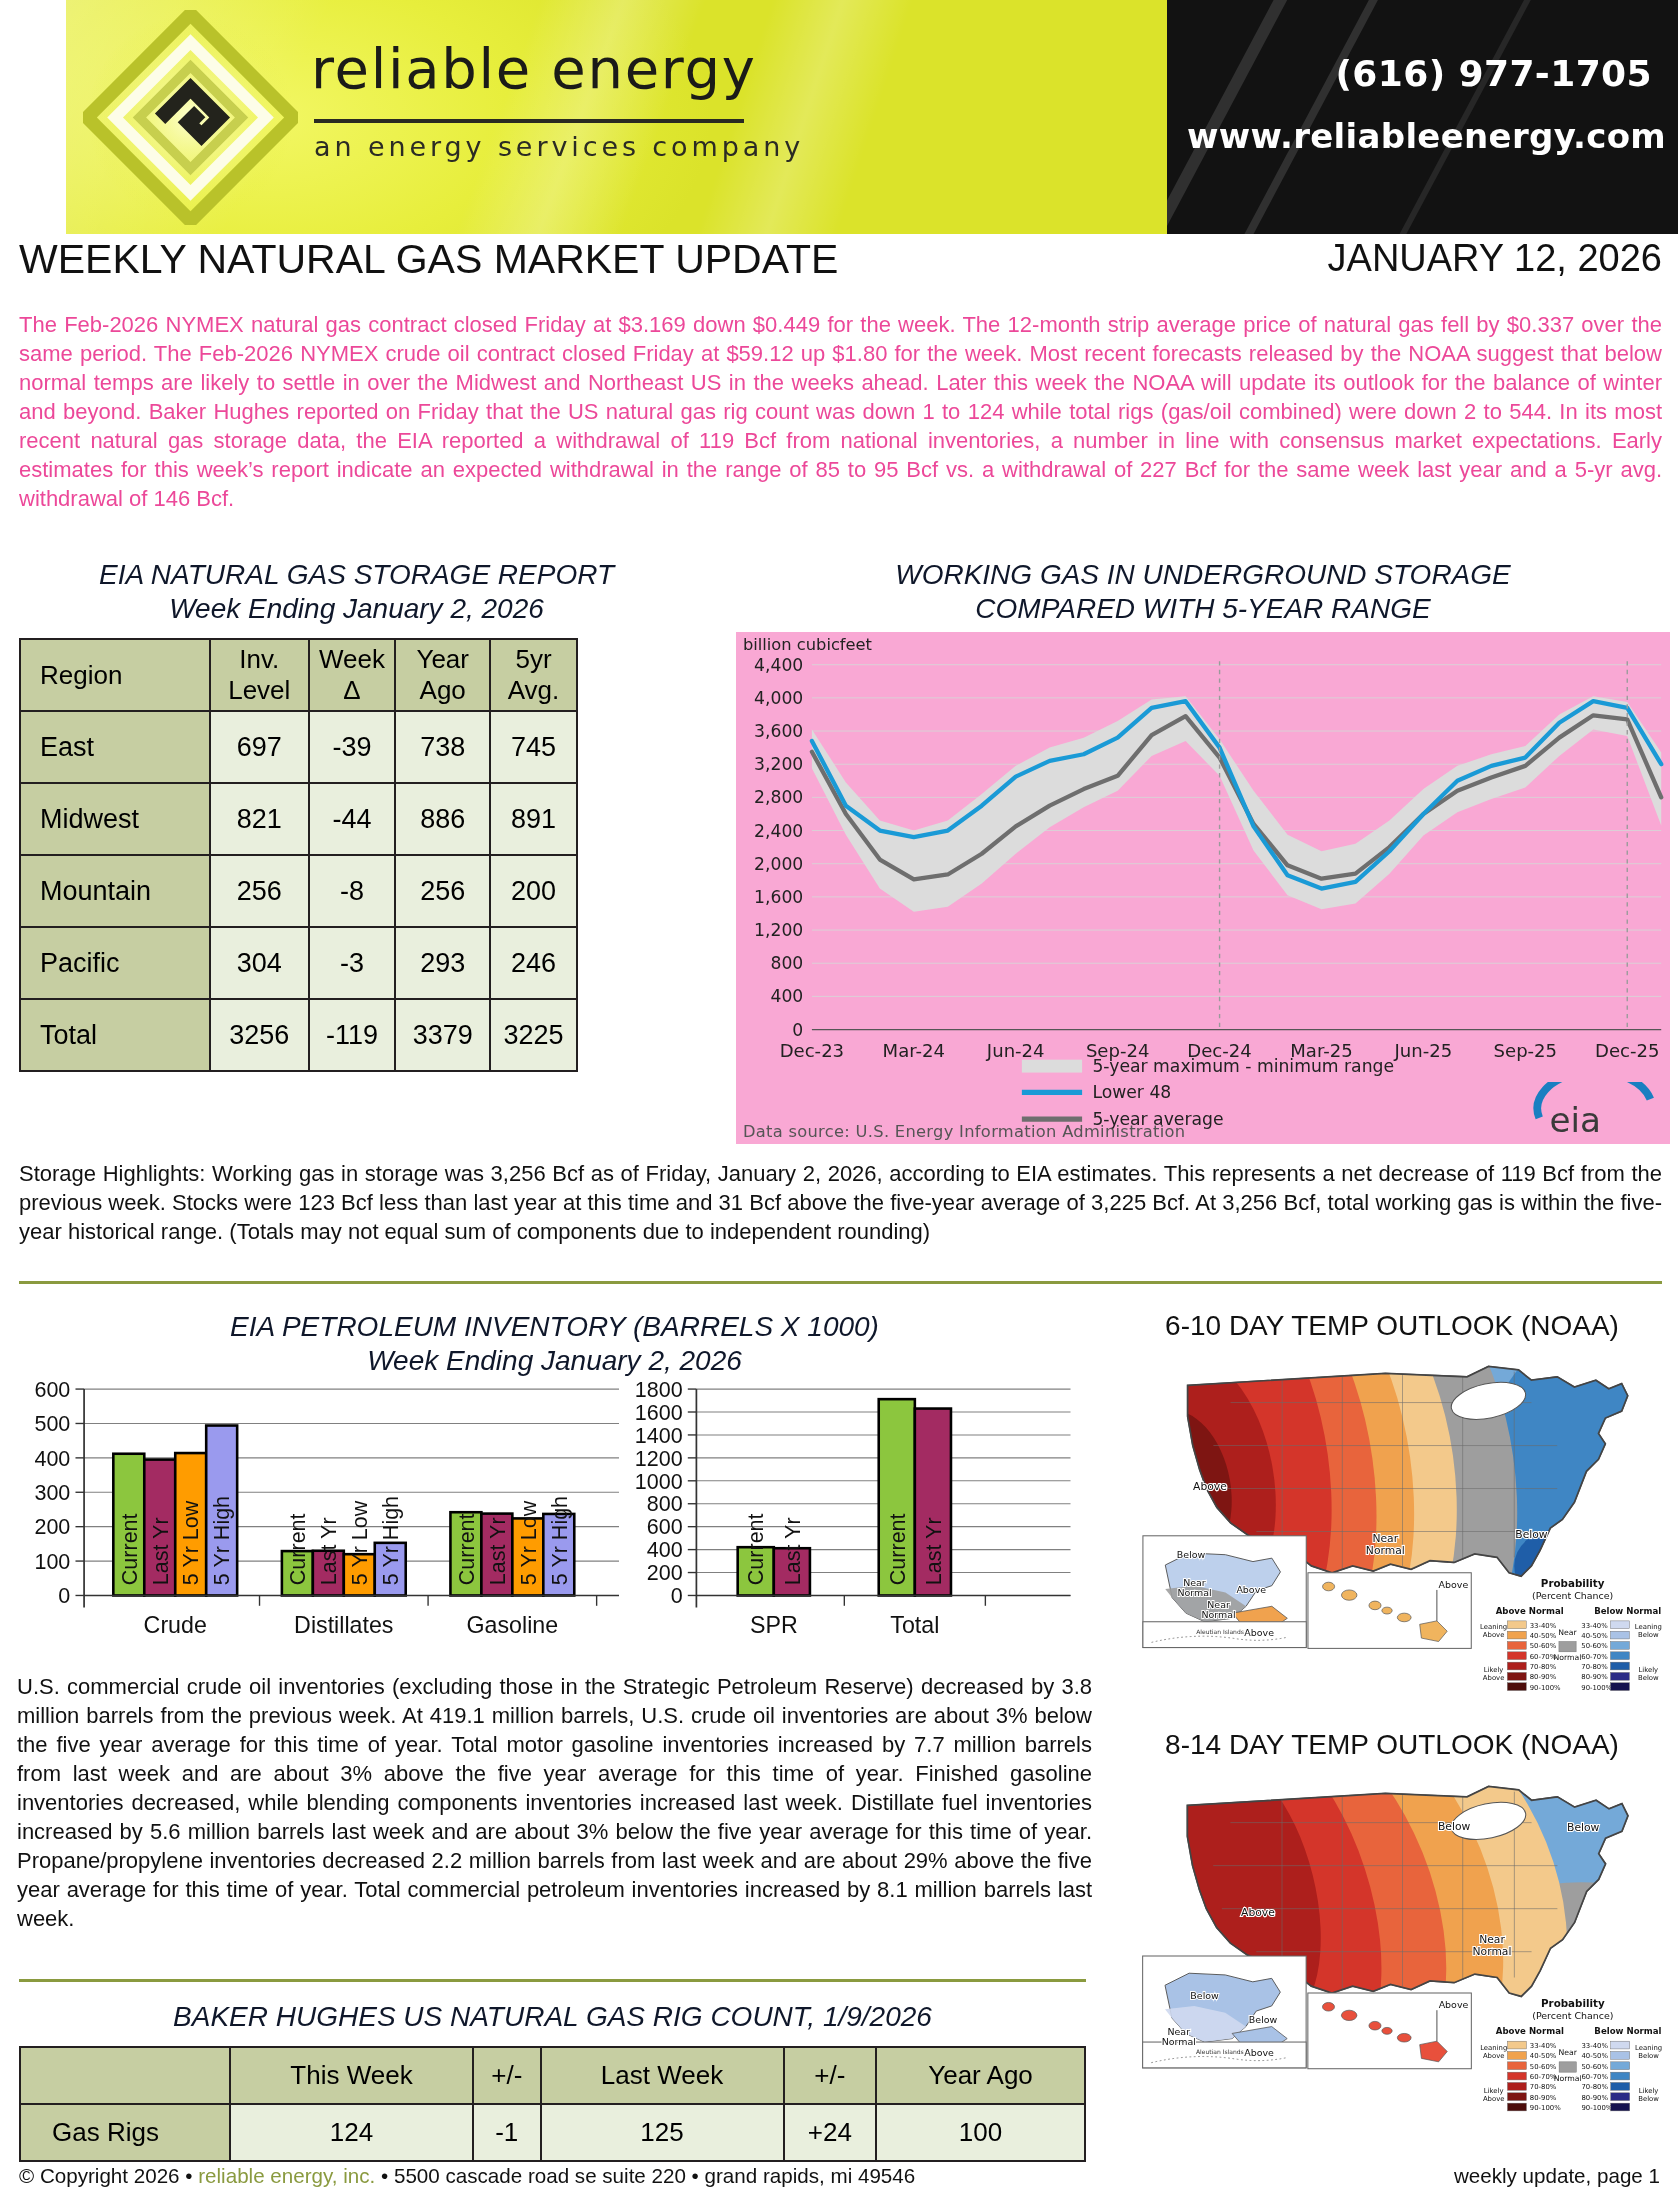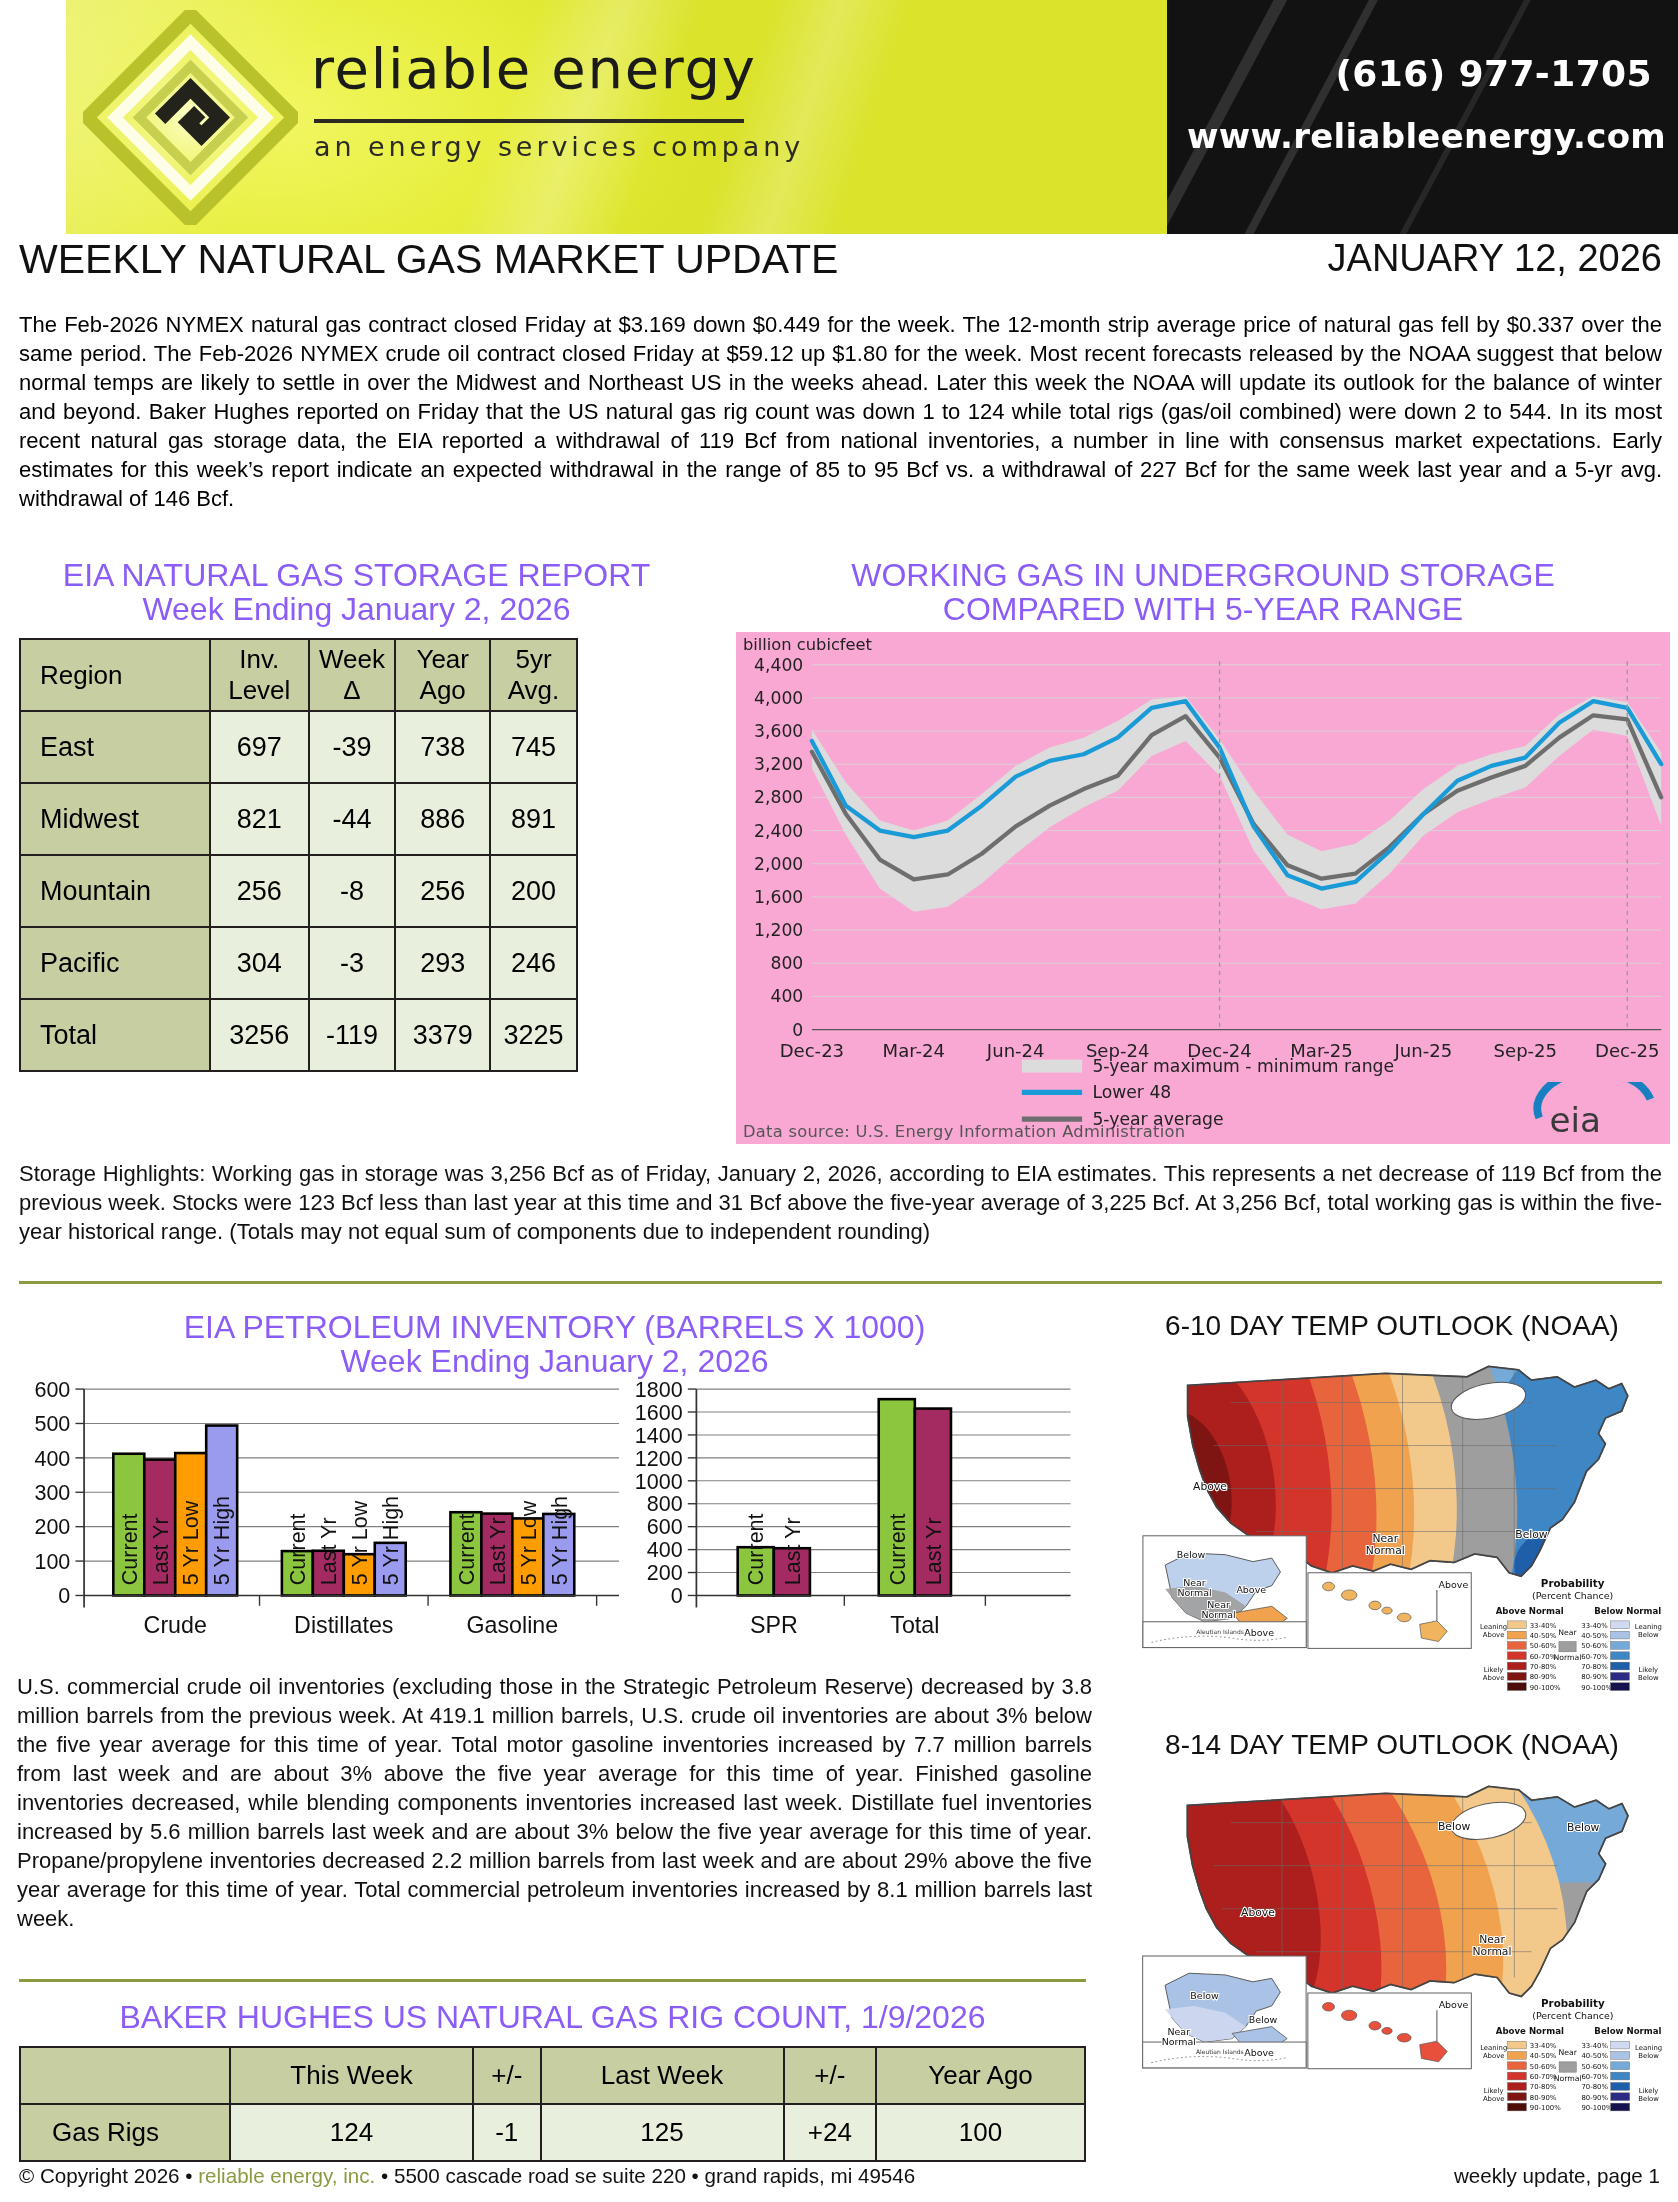--- a/index.html
+++ b/index.html
@@ -29,31 +29,31 @@
 
   
   .title-row{position:absolute;left:0;top:234px;width:1679px;height:59px;}
   .main-title{position:absolute;left:19px;top:1.7px;font-size:41px;letter-spacing:0px;font-weight:400;
       font-family:"Liberation Sans",sans-serif;color:#111;}
   .main-date{position:absolute;right:17px;top:2.6px;font-size:38px;font-weight:400;color:#111;
       font-family:"Liberation Sans",sans-serif;}
 
   
   .intro{position:absolute;left:19px;top:310px;width:1643px;font-size:22px;line-height:29px;
-      text-align:justify;color:#000000;}
+      text-align:justify;color:#ec4899;}
   .highlights{position:absolute;left:19px;top:1159px;width:1643px;font-size:22px;line-height:29px;
       text-align:justify;color:#111;}
   .petro-text{position:absolute;left:17px;top:1672px;width:1075px;font-size:22px;line-height:29px;
       text-align:justify;color:#111;}
 
   
   .rule-green{position:absolute;background:#8a9a3f;height:2.6px;}
 
   
-  .sec-h{position:absolute;text-align:center;font-size:32px;line-height:34px;color:#8b5cf6;font-weight:400;}
+  .sec-h{position:absolute;text-align:center;font-size:28px;line-height:34px;color:#0f172a;font-weight:400;font-style:italic;}
 
   
   .storage-tbl{position:absolute;left:19px;top:638px;border-collapse:collapse;width:559px;}
   .storage-tbl td{border:2.2px solid #231f20;height:68px;font-size:27px;text-align:center;}
   .storage-tbl td.lbl{background:#c6ceA2;text-align:left;padding-left:19px;width:168px;}
   .storage-tbl td.hd{background:#c6ceA2;font-size:26px;}
   .storage-tbl td.val{background:#e9efdd;}
 
   
   .rig-tbl{position:absolute;left:19px;top:2046px;border-collapse:collapse;width:1067px;}

